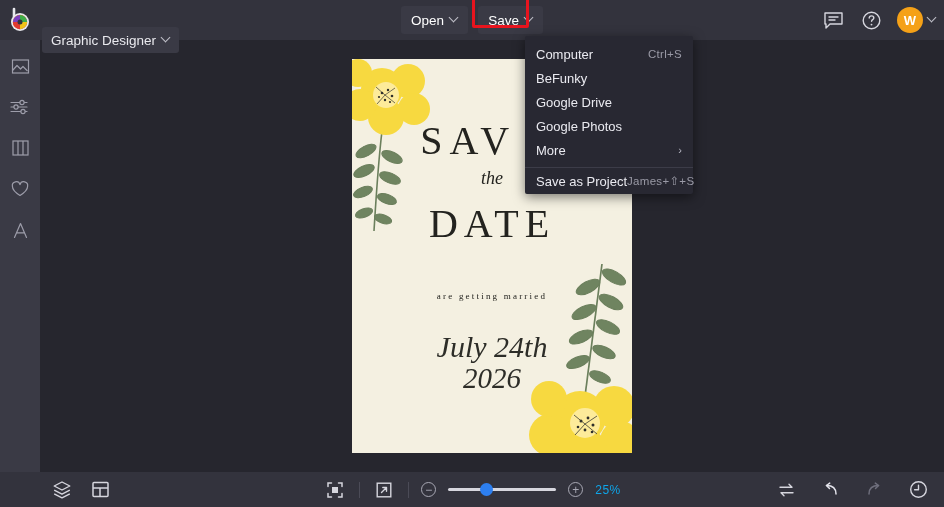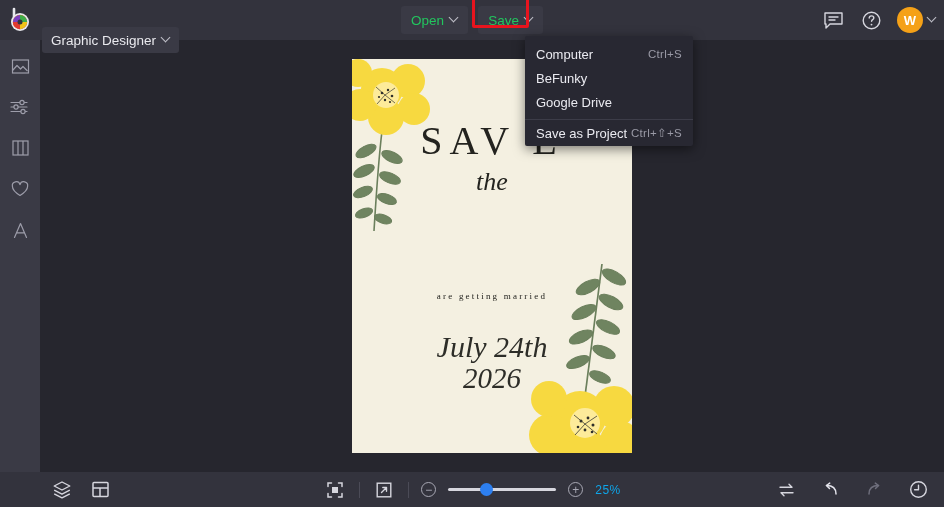--- a/index.html
+++ b/index.html
@@ -31,21 +31,21 @@
     transform:rotate(45deg);
   }
   .center-actions{
     position:absolute; left:0; right:0; top:0; height:40px;
     display:flex; align-items:center; justify-content:center; gap:10px;
     pointer-events:none;
   }
   .center-actions > *{ pointer-events:auto; }
   .menu-btn{
     display:flex; align-items:center; gap:6px; height:28px; padding:0 10px;
-    border-radius:3px; color:#22c55e; font-size:13.5px; background:transparent;
+    border-radius:3px; color:#ffffff; font-size:13.5px; background:transparent;
   }
   .menu-btn.open-btn{ background:#3a3a45; }
   .menu-btn.save-btn{ background:#3a3a45; position:relative; }
   .save-wrap{ position:relative; }
   .hl-box{
     position:absolute; left:-6px; top:-10px; width:57px; height:32px;
     border:3px solid #e8141e; border-radius:2px; pointer-events:none;
   }
   .top-right{
     position:absolute; right:8px; top:0; height:40px;
@@ -75,21 +75,21 @@
   .design{
     width:280px; height:394px; background:#f4f0e1; position:relative; overflow:hidden;
     font-family:"Liberation Serif", serif; color:#23231f;
   }
   .d-save{
     position:absolute; left:0; right:0; top:62px; text-align:center;
     font-size:40px; letter-spacing:7px; line-height:1;
   }
   .d-the{
     position:absolute; left:0; right:0; top:110px; text-align:center;
-    font-size:26px; font-style:italic; line-height:1;
+    font-size:18px; font-style:italic; line-height:1;
   }
   .d-date{
     position:absolute; left:0; right:0; top:145px; text-align:center;
     font-size:40px; letter-spacing:6px; line-height:1;
   }
   .d-names{
     position:absolute; left:0; right:0; top:210px; text-align:center;
     font-size:13px; letter-spacing:2.4px;
   }
   .d-sub{
@@ -313,43 +313,51 @@
           <circle cx="241" cy="366" r="1.5"></circle>
             <circle cx="233" cy="371" r="1.4"></circle>
           <circle cx="226" cy="368" r="1.3"></circle>
             <circle cx="240" cy="373" r="1.3"></circle>
           <path d="M233 365 L222 356M233 365 L245 357M233 365 L245 375M233 365 L223 376" stroke="#3a3a32" stroke-width=".8"></path>
         </g>
       </svg>
 
       <div class="d-save">SAV E</div>
       <div class="d-the">the</div>
+      <div class="d-date">DATE</div>
       <div class="d-sub">are getting married</div>
       <div class="d-when">
         <span>July 24th</span>
         <span class="yr">2026</span>
       </div>
     </div>
   </div>
 
   <div class="dropdown">
     <div class="dd-item">
       <span class="lbl">Computer</span>
       <span class="sc">Ctrl+S</span>
     </div>
     <div class="dd-item">
       <span class="lbl">BeFunky</span>
     </div>
     <div class="dd-item">
       <span class="lbl">Google Drive</span>
     </div>
+    <div class="dd-item">
+      <span class="lbl">Google Photos</span>
+    </div>
+    <div class="dd-item">
+      <span class="lbl">More</span>
+      <span class="dd-arrow">›</span>
+    </div>
     <div class="dd-sep"></div>
     <div class="dd-item last">
       <span class="lbl">Save as Project</span>
-      <span class="sc">Ctrl+⇧+S</span>
+      <span class="sc">James+⇧+S</span>
     </div>
   </div>
 
   <div class="bottombar">
     <div class="bb-left">
       <div class="icon-btn">
         <svg width="20" height="19" viewBox="0 0 20 19" fill="none" stroke="#d6d6de" stroke-width="1.4" stroke-linejoin="round">
           <path d="M10 2L2.2 6 10 10l7.8-4z"></path>
           <path d="M2.2 10.2L10 14.2l7.8-4"></path>
           <path d="M2.2 13.8L10 17.8l7.8-4"></path>

